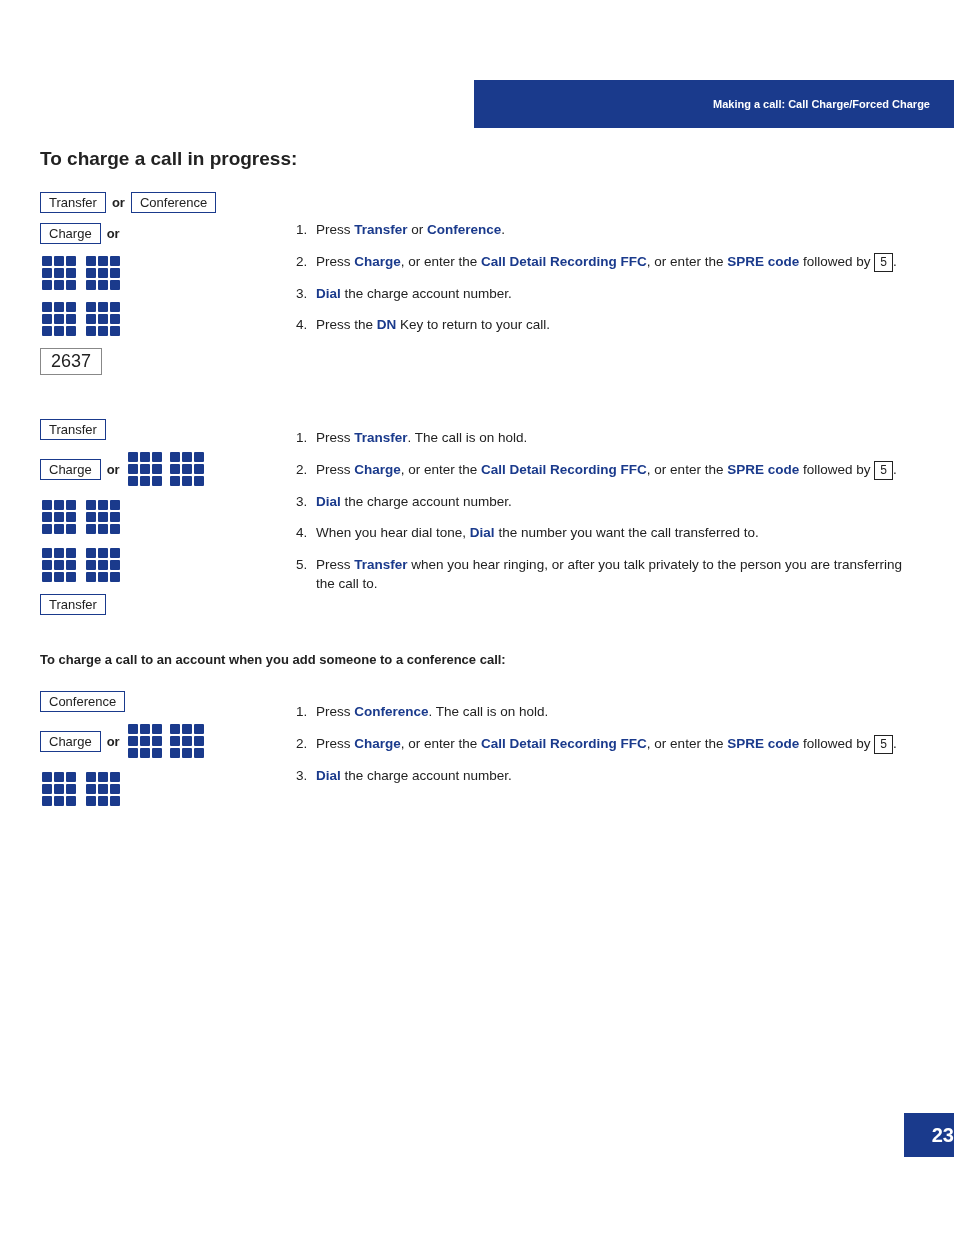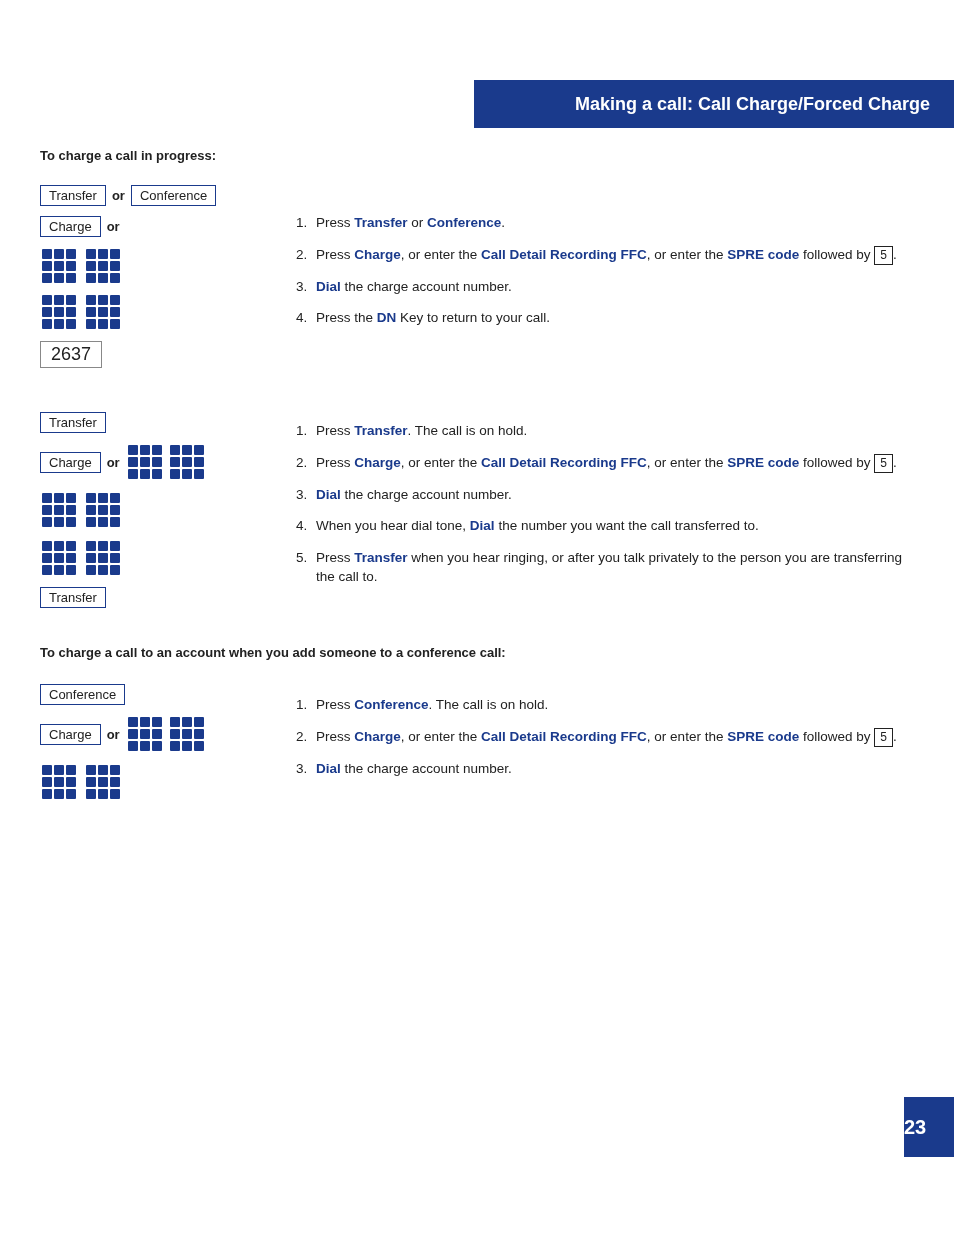--- a/index.html
+++ b/index.html
@@ -21,51 +21,51 @@
       right: 0;
       width: 480px;
       height: 48px;
       display: flex;
       align-items: center;
       justify-content: flex-end;
       padding-right: 24px;
     }
     .header-bar-title {
       color: #ffffff;
-      font-size: 18px;
+      font-size: 11px;
       font-weight: bold;
     }
 
     
     .page-number-badge {
       position: absolute;
       bottom: 78px;
       right: 0;
       width: 50px;
-      height: 60px;
+      height: 44px;
       background: #1a3a8c;
       color: #ffffff;
       font-size: 20px;
       font-weight: bold;
       display: flex;
       align-items: center;
-      justify-content: flex-start;
+      justify-content: flex-end;
     }
 
     
     .content {
       position: absolute;
       top: 148px;
       left: 40px;
       right: 40px;
     }
 
     
     .section-title {
-      font-size: 13px;
+      font-size: 19px;
       font-weight: bold;
       color: #222;
       margin-bottom: 14px;
     }
 
     
     .two-col {
       display: flex;
       gap: 36px;
       margin-bottom: 28px;

